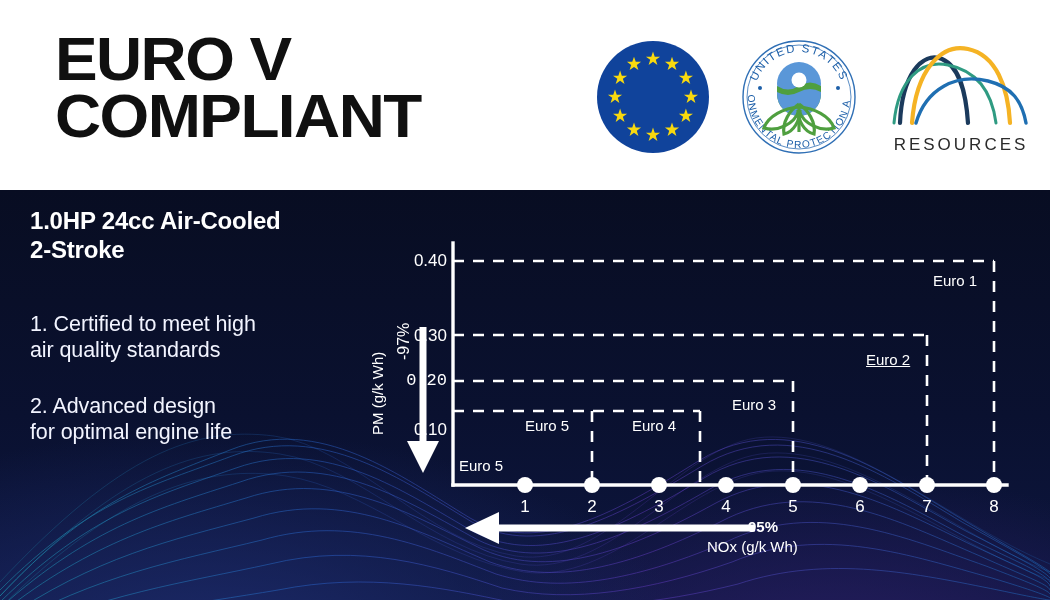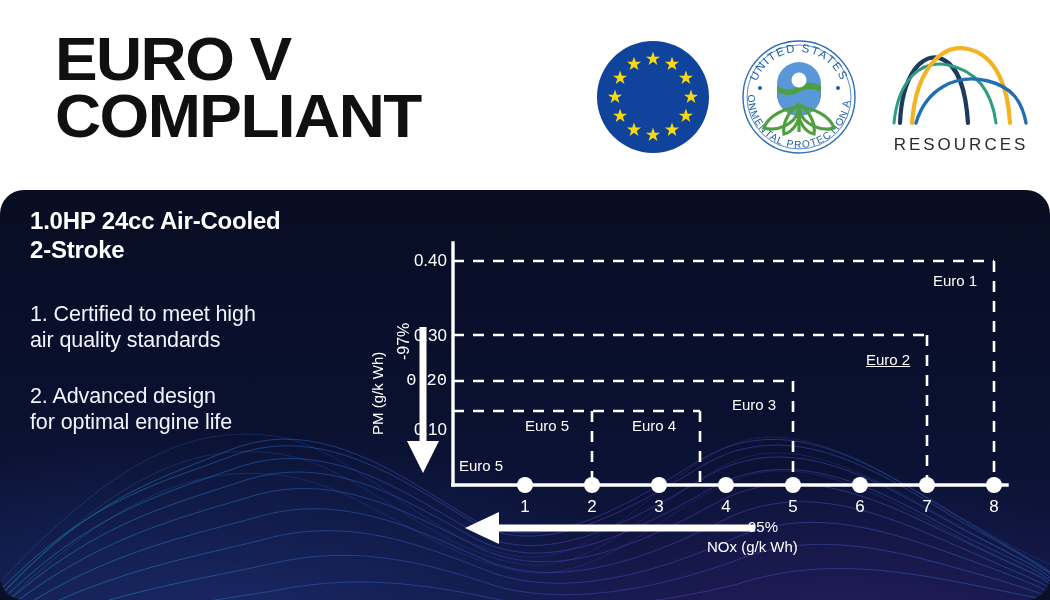--- a/index.html
+++ b/index.html
@@ -49,35 +49,34 @@
   .carb-t2{font-size:10.5px;letter-spacing:1.6px;margin-top:2px;}
 
   
   .body-panel{
     position:absolute;left:0;top:190px;width:1050px;height:410px;
     background:
       radial-gradient(ellipse 700px 330px at 20% 115%, #1d2b6b 0%, rgba(29,43,107,0) 70%),
       radial-gradient(ellipse 600px 300px at 80% 120%, #2a1e63 0%, rgba(42,30,99,0) 70%),
       linear-gradient(180deg,#080d22 0%,#0a1130 55%,#0d1640 100%);
     overflow:hidden;
-    border-radius:24px;
   }
   .mesh{position:absolute;left:0;bottom:0;width:1050px;height:250px;}
 
   .left-col{position:absolute;left:30px;top:16px;width:340px;color:#ffffff;}
   .prod-title{
     font-size:24px;font-weight:bold;line-height:1.22;letter-spacing:-0.2px;
   }
   .prod-title span{display:block;}
   .bullet{
     font-size:21.5px;line-height:1.22;font-weight:normal;letter-spacing:-0.1px;
     color:#f2f4ff;
   }
   .bullet span{display:block;}
-  .b1{margin-top:36px;}
+  .b1{margin-top:46px;}
   .b2{margin-top:30px;}
 
   
   .chart{position:absolute;left:355px;top:45px;width:680px;height:350px;}
   .chart svg{position:absolute;left:0;top:0;}
 
   .ylabel{
     position:absolute;
     color:#ffffff;font-size:15px;white-space:nowrap;
     transform-origin:left top;
@@ -348,18 +347,18 @@
       <div class="xtick" style="left:557px; top:262px;">7</div>
       <div class="xtick" style="left:624px; top:262px;">8</div>
 
       <div class="steplabel" style="left:578px; top:37px;">Euro 1</div>
       <div class="steplabel" style="left:511px; top:116px;text-decoration:underline;">Euro 2</div>
       <div class="steplabel" style="left:377px; top:161px;">Euro 3</div>
       <div class="steplabel" style="left:277px; top:182px;">Euro 4</div>
       <div class="steplabel" style="left:170px; top:182px;">Euro 5</div>
       <div class="steplabel" style="left:104px; top:222px;">Euro 5</div>
 
-      <div class="axtag" style="left:388px; top:283px;">-95%</div>
+      <div class="axtag" style="left:388px; top:283px;font-weight:bold;">-95%</div>
       <div class="axtag" style="left:352px; top:303px;">NOx (g/k Wh)</div>
 
     </div>
   </div>
 </div>
 
 </body></html>

